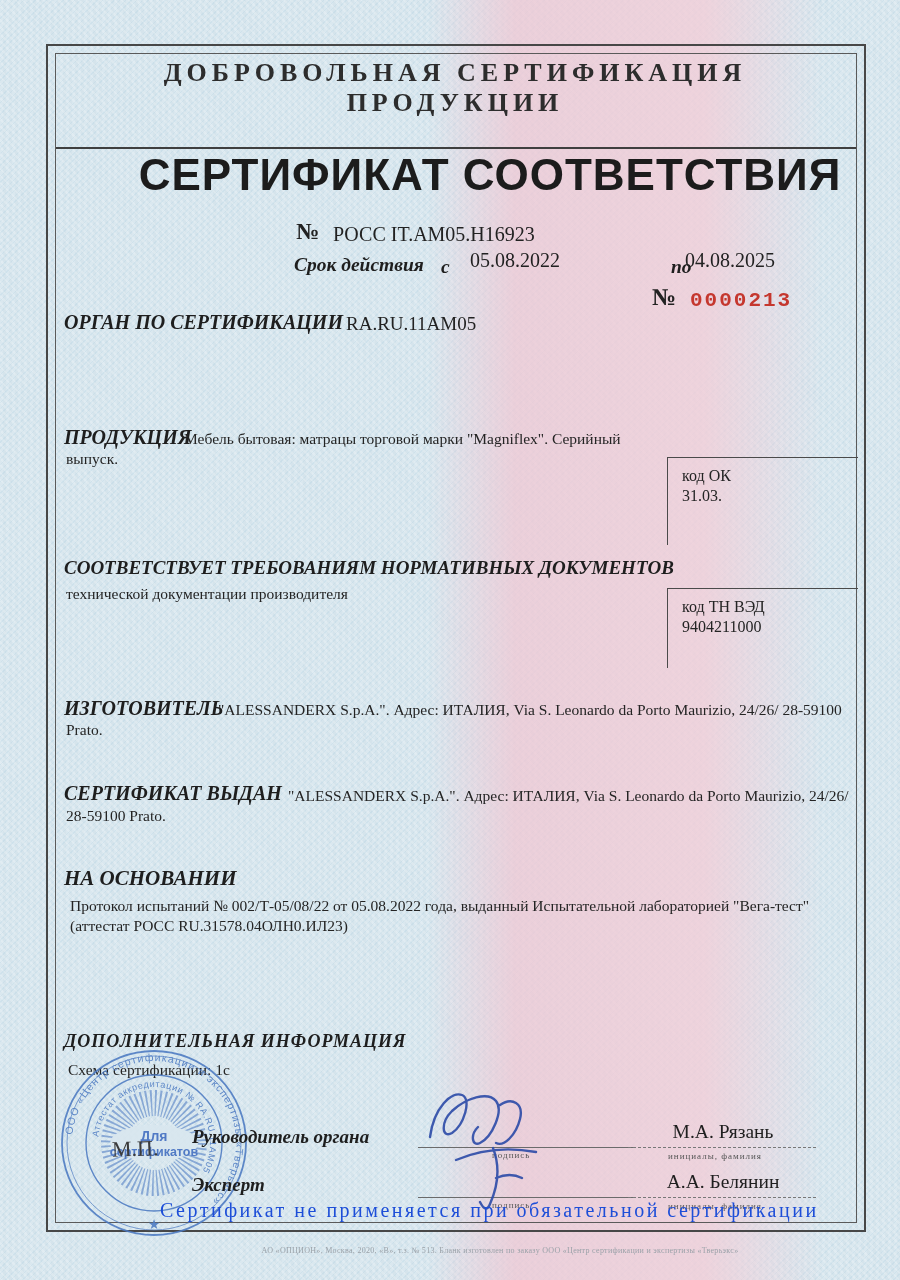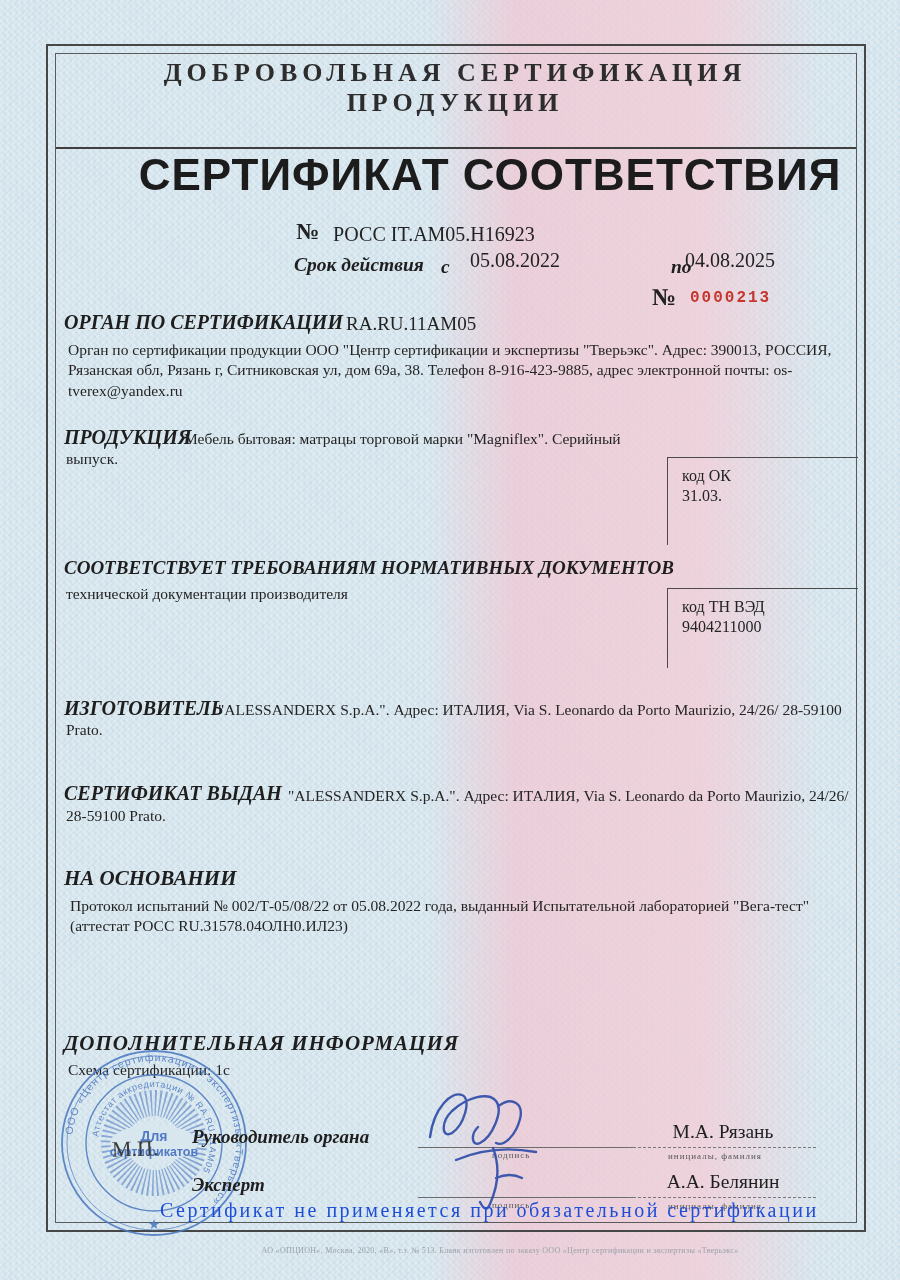--- a/index.html
+++ b/index.html
@@ -18,21 +18,21 @@
   .content{position:absolute;left:0;top:0;width:900px;height:1280px;z-index:1;}
   .frame-outer{left:46px;top:44px;width:820px;height:1188px;border:2px solid #474747;box-sizing:border-box;}
   .frame-inner{left:55px;top:53px;width:802px;height:1170px;border:1px solid #5a5a5a;box-sizing:border-box;}
   .divider{left:56px;top:147px;width:800px;height:0;border-top:2px solid #3f3f3f;}
   .scheme-header{left:60px;top:58px;width:790px;text-align:center;font-weight:bold;font-size:26px;letter-spacing:5px;color:#2d2d2d;}
   .main-title{left:130px;top:150px;width:720px;text-align:center;font-family:"Liberation Sans",sans-serif;font-weight:bold;font-size:44px;letter-spacing:1px;color:#1c1c1c;}
   .lbl{font-weight:bold;color:#1e1e1e;font-style:italic;}
   .txt{font-size:15.5px;line-height:1.32;color:#242424;}
   .no-sym{font-weight:bold;font-size:23px;}
   .cert-number{font-size:20px;}
-  .red-num{font-family:"Liberation Mono",monospace;font-weight:bold;font-size:16px;letter-spacing:2px;color:#c5372e;}
+  .red-num{font-family:"Liberation Mono",monospace;font-weight:bold;font-size:21px;letter-spacing:2px;color:#c5372e;}
   .code-box{box-sizing:border-box;border-top:1.5px solid #4a4a4a;border-left:1.5px solid #4a4a4a;padding:8px 0 0 14px;font-size:16px;line-height:1.25;color:#242424;}
   .sig-line{border-bottom:1.5px solid #6b6b6b;}
   .name-line{border-bottom:1px dashed #787878;}
   .caption{font-size:9px;color:#555;letter-spacing:1px;}
   .name{font-size:19.5px;text-align:center;color:#1f1f1f;}
   .footer-note{font-size:20px;letter-spacing:2.5px;color:#1d4ed8;}
   .print-info{font-family:"Liberation Sans",sans-serif;font-size:8px;color:#9aa1a8;text-align:center;letter-spacing:.3px;}
   .mp{font-size:22px;color:#3b3b3b;transform:rotate(-2deg);}
 </style>
 </head>
@@ -56,21 +56,20 @@
   <div class="abs lbl" style="left:441px;top:256px;font-size:19.5px;">с</div>
   <div class="abs cert-number" style="left:470px;top:249px;">05.08.2022</div>
   <div class="abs lbl" style="left:626px;top:256px;font-size:19.5px;margin-left:45px;">по</div>
   <div class="abs cert-number" style="left:661px;top:249px;margin-left:24px;">04.08.2025</div>
 
   <div class="abs no-sym" style="left:652px;top:284px;font-size:24px;">№</div>
   <div class="abs red-num" style="left:690px;top:289px;">0000213</div>
 
   <div class="abs lbl" style="left:64px;top:311px;font-size:20px;">ОРГАН ПО СЕРТИФИКАЦИИ</div>
   <div class="abs" style="left:346px;top:313px;font-size:19px;">RA.RU.11АМ05</div>
-  <div class="abs txt" style="left:68px;top:340px;width:795px;">Орган по сертификации продукции ООО "Центр сертификации и экспертизы "Тверьэкс". Адрес: 390013, РОССИЯ, Рязанская обл, Рязань г, Ситниковская ул, дом 69а, 38. Телефон 8-916-423-9885, адрес электронной почты: os-tverex@yandex.ru</div>
 
   <div class="abs lbl" style="left:64px;top:426px;font-size:20px;">ПРОДУКЦИЯ</div>
   <div class="abs txt" style="left:66px;top:429px;width:580px;text-indent:118px;">Мебель бытовая: матрацы торговой марки "Magniflex". Серийный выпуск.</div>
 
   <div class="abs code-box" style="left:667px;top:457px;width:191px;height:88px;">
     <div>код ОК</div>
     <div>31.03.</div>
   </div>
 
   <div class="abs lbl" style="left:64px;top:557px;font-size:19px;">СООТВЕТСТВУЕТ ТРЕБОВАНИЯМ НОРМАТИВНЫХ ДОКУМЕНТОВ</div>
@@ -83,21 +82,21 @@
 
   <div class="abs lbl" style="left:64px;top:697px;font-size:20px;">ИЗГОТОВИТЕЛЬ</div>
   <div class="abs txt" style="left:66px;top:700px;width:798px;text-indent:152px;">"ALESSANDERX S.p.A.". Адрес: ИТАЛИЯ, Via S. Leonardo da Porto Maurizio, 24/26/ 28-59100 Prato.</div>
 
   <div class="abs lbl" style="left:64px;top:782px;font-size:20px;text-align:center;">СЕРТИФИКАТ ВЫДАН</div>
   <div class="abs txt" style="left:66px;top:786px;width:800px;text-indent:222px;">"ALESSANDERX S.p.A.". Адрес: ИТАЛИЯ, Via S. Leonardo da Porto Maurizio, 24/26/ 28-59100 Prato.</div>
 
   <div class="abs lbl" style="left:64px;top:866px;font-size:21px;">НА ОСНОВАНИИ</div>
   <div class="abs txt" style="left:70px;top:896px;width:780px;">Протокол испытаний № 002/Т-05/08/22 от 05.08.2022 года, выданный Испытательной лабораторией "Вега-тест" (аттестат РОСС RU.31578.04ОЛН0.ИЛ23)</div>
 
-  <div class="abs lbl" style="left:64px;top:1031px;font-size:21px;letter-spacing:1px;">ДОПОЛНИТЕЛЬНАЯ ИНФОРМАЦИЯ</div>
+  <div class="abs lbl" style="left:64px;top:1031px;font-size:18px;letter-spacing:1px;">ДОПОЛНИТЕЛЬНАЯ ИНФОРМАЦИЯ</div>
   <div class="abs txt" style="left:68px;top:1060px;width:400px;">Схема сертификации: 1с</div>
 
   <svg class="abs" style="left:48px;top:1045px;opacity:.88;" width="212" height="196" viewBox="0 0 212 196">
     <defs>
       <path id="ringOuter" d="M106,98 m-82,0 a82,82 0 1,1 164,0 a82,82 0 1,1 -164,0"></path>
       <path id="ringInner" d="M106,98 m-56,0 a56,56 0 1,1 112,0 a56,56 0 1,1 -112,0"></path>
     </defs>
     <circle cx="106" cy="98" r="92" fill="none" stroke="#4c7ac2" stroke-width="1.8"></circle>
     <circle cx="106" cy="98" r="87" fill="none" stroke="#4c7ac2" stroke-width="0.8"></circle>
     <circle cx="106" cy="98" r="68" fill="none" stroke="#4c7ac2" stroke-width="1.4"></circle>

